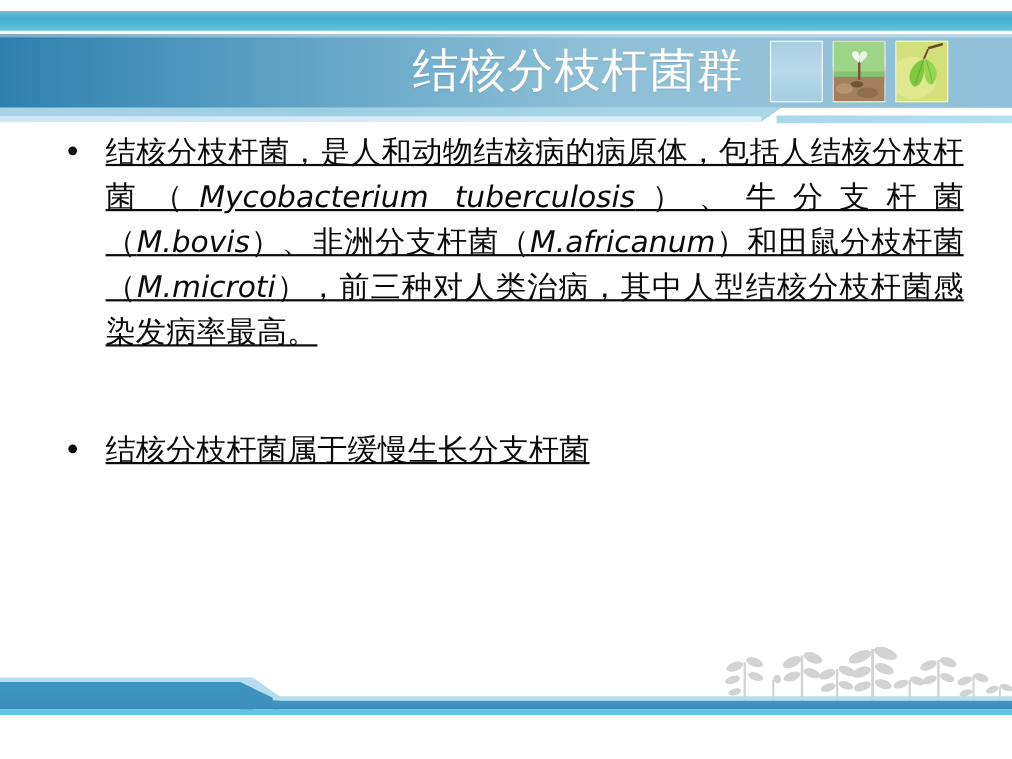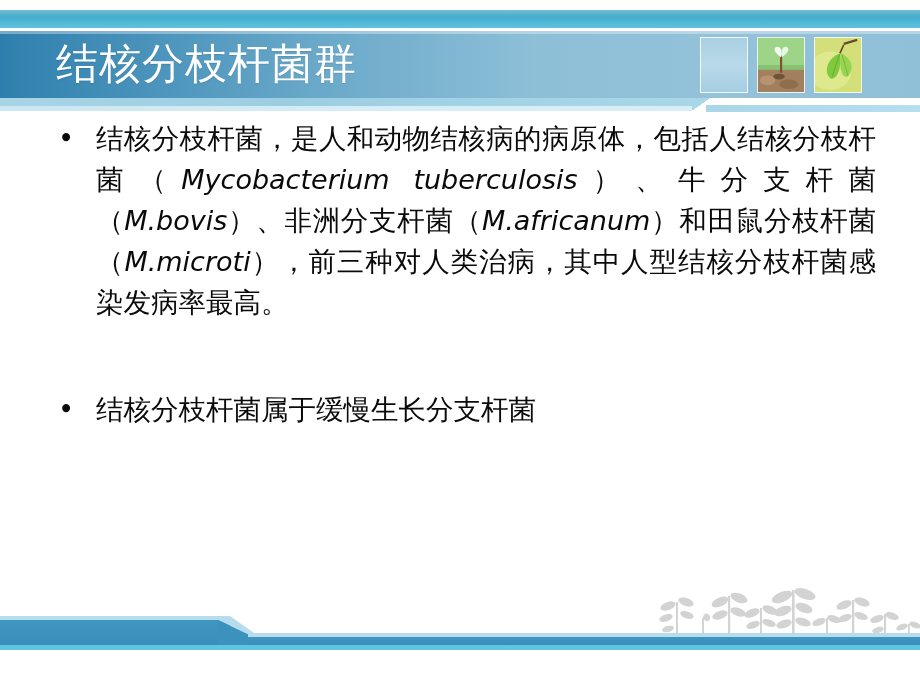--- a/index.html
+++ b/index.html
@@ -100,20 +100,21 @@
     width: 620px;
     height: 60px;
     line-height: 60px;
     color: #ffffff;
     font-family: "DejaVu Sans", "Liberation Sans", sans-serif;
     font-size: 42px;
     font-weight: normal;
     letter-spacing: 1px;
     white-space: nowrap;
     text-shadow: 0 1px 1px rgba(0,0,0,0.10);
+    text-align: right;
   }
 
   
   .thumb-strip {
     position: absolute;
     left: 700px;
     top: 37px;
     width: 200px;
     height: 56px;
     display: flex;
@@ -171,20 +172,21 @@
     left: 14px;
     top: 0;
     font-size: 27.5px;
     line-height: 41px;
     color: #0a0a0a;
   }
   .bullet-item .bullet-text {
     display: block;
     text-align: justify;
     text-justify: inter-ideograph;
+    text-decoration: underline;
   }
   .bullet-gap {
     height: 66px;
   }
   .sci {
     font-family: "DejaVu Sans", "Liberation Sans", sans-serif;
     font-style: italic;
     font-size: 27px;
   }
 

